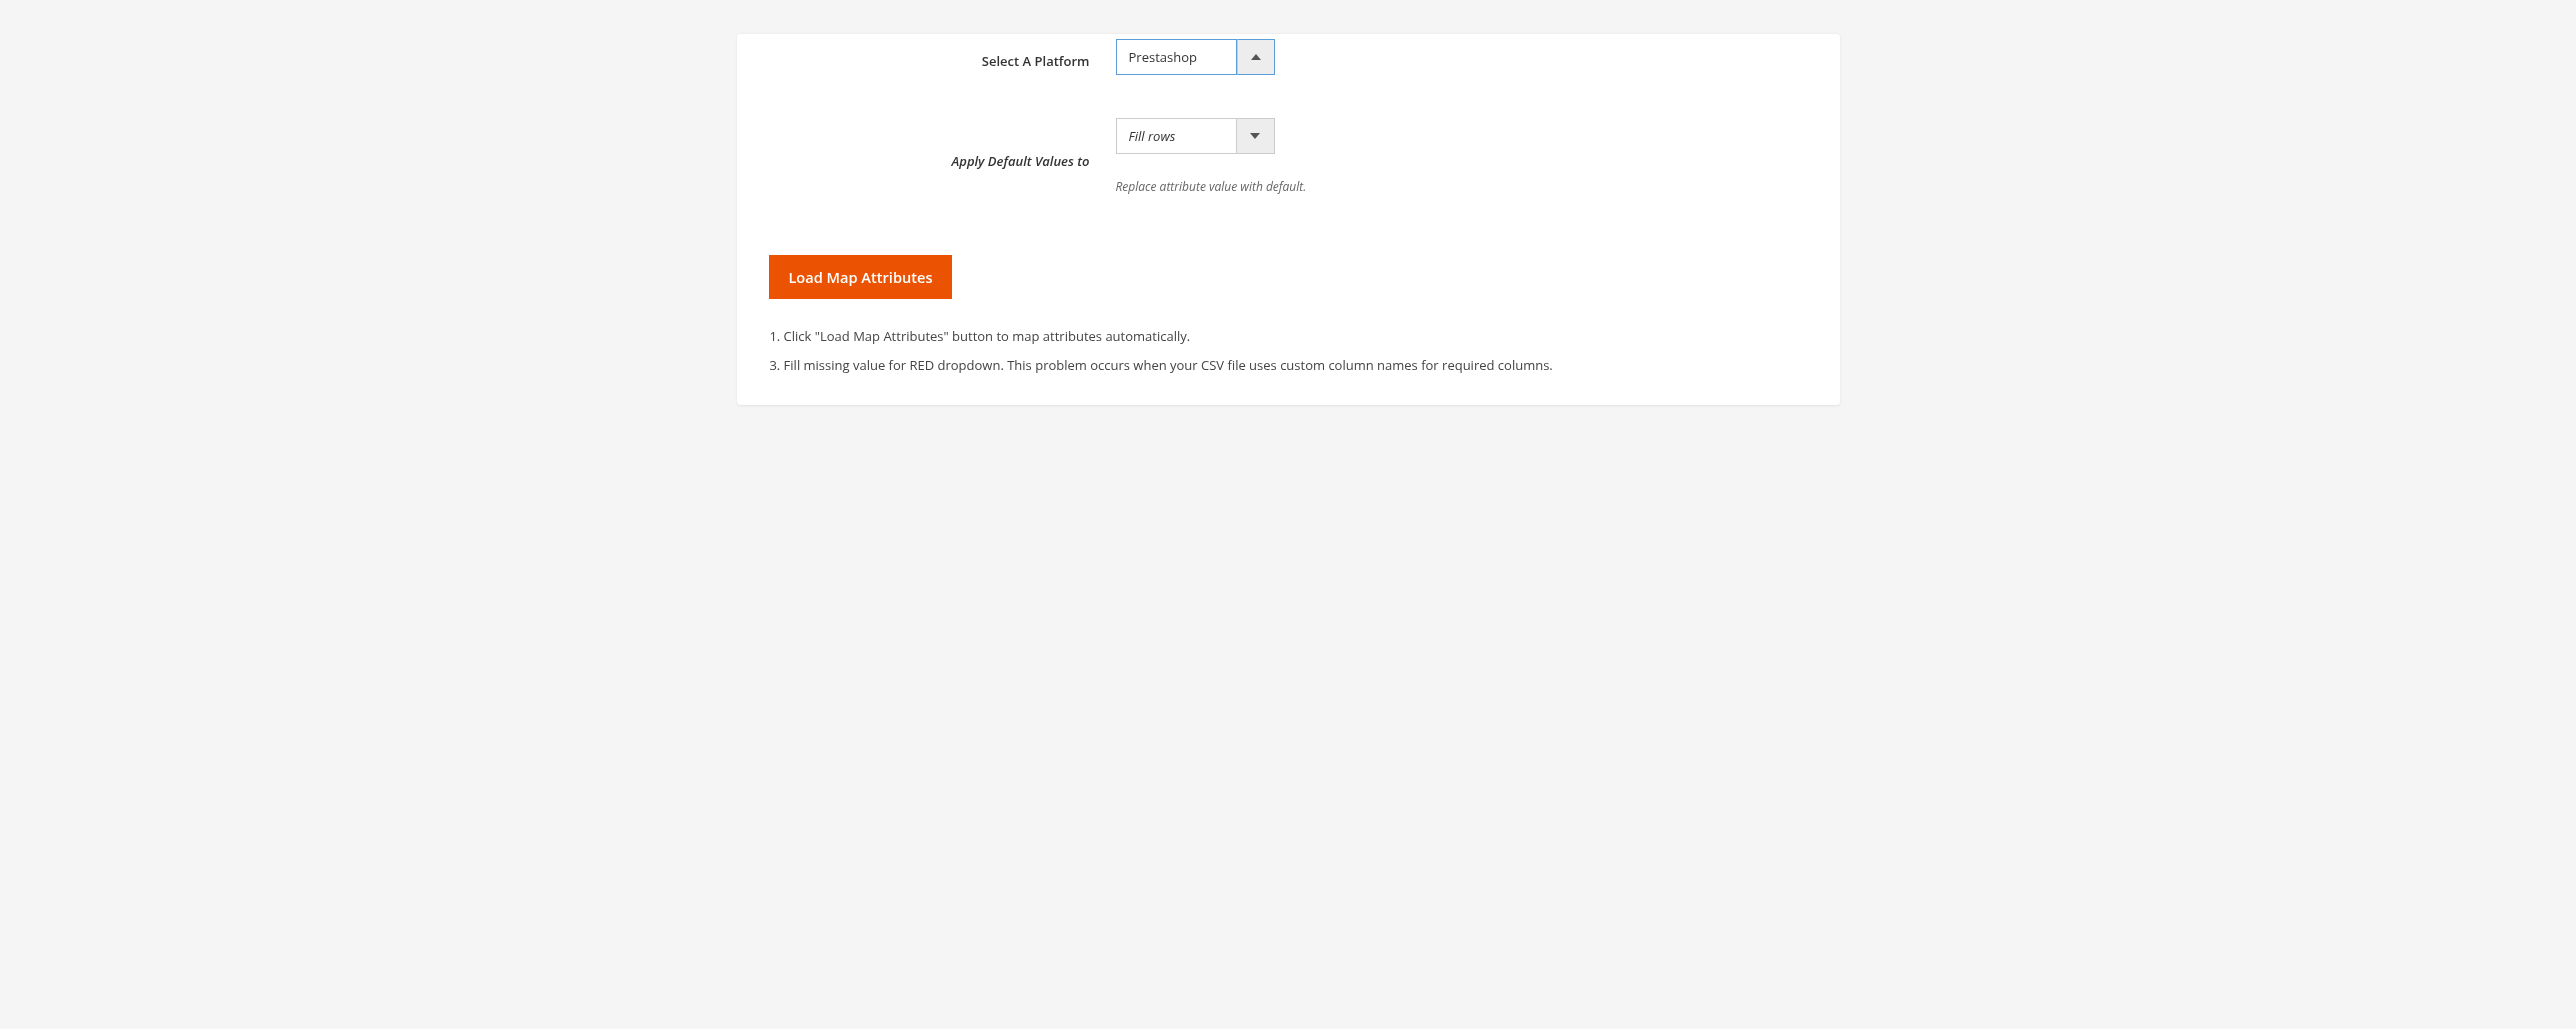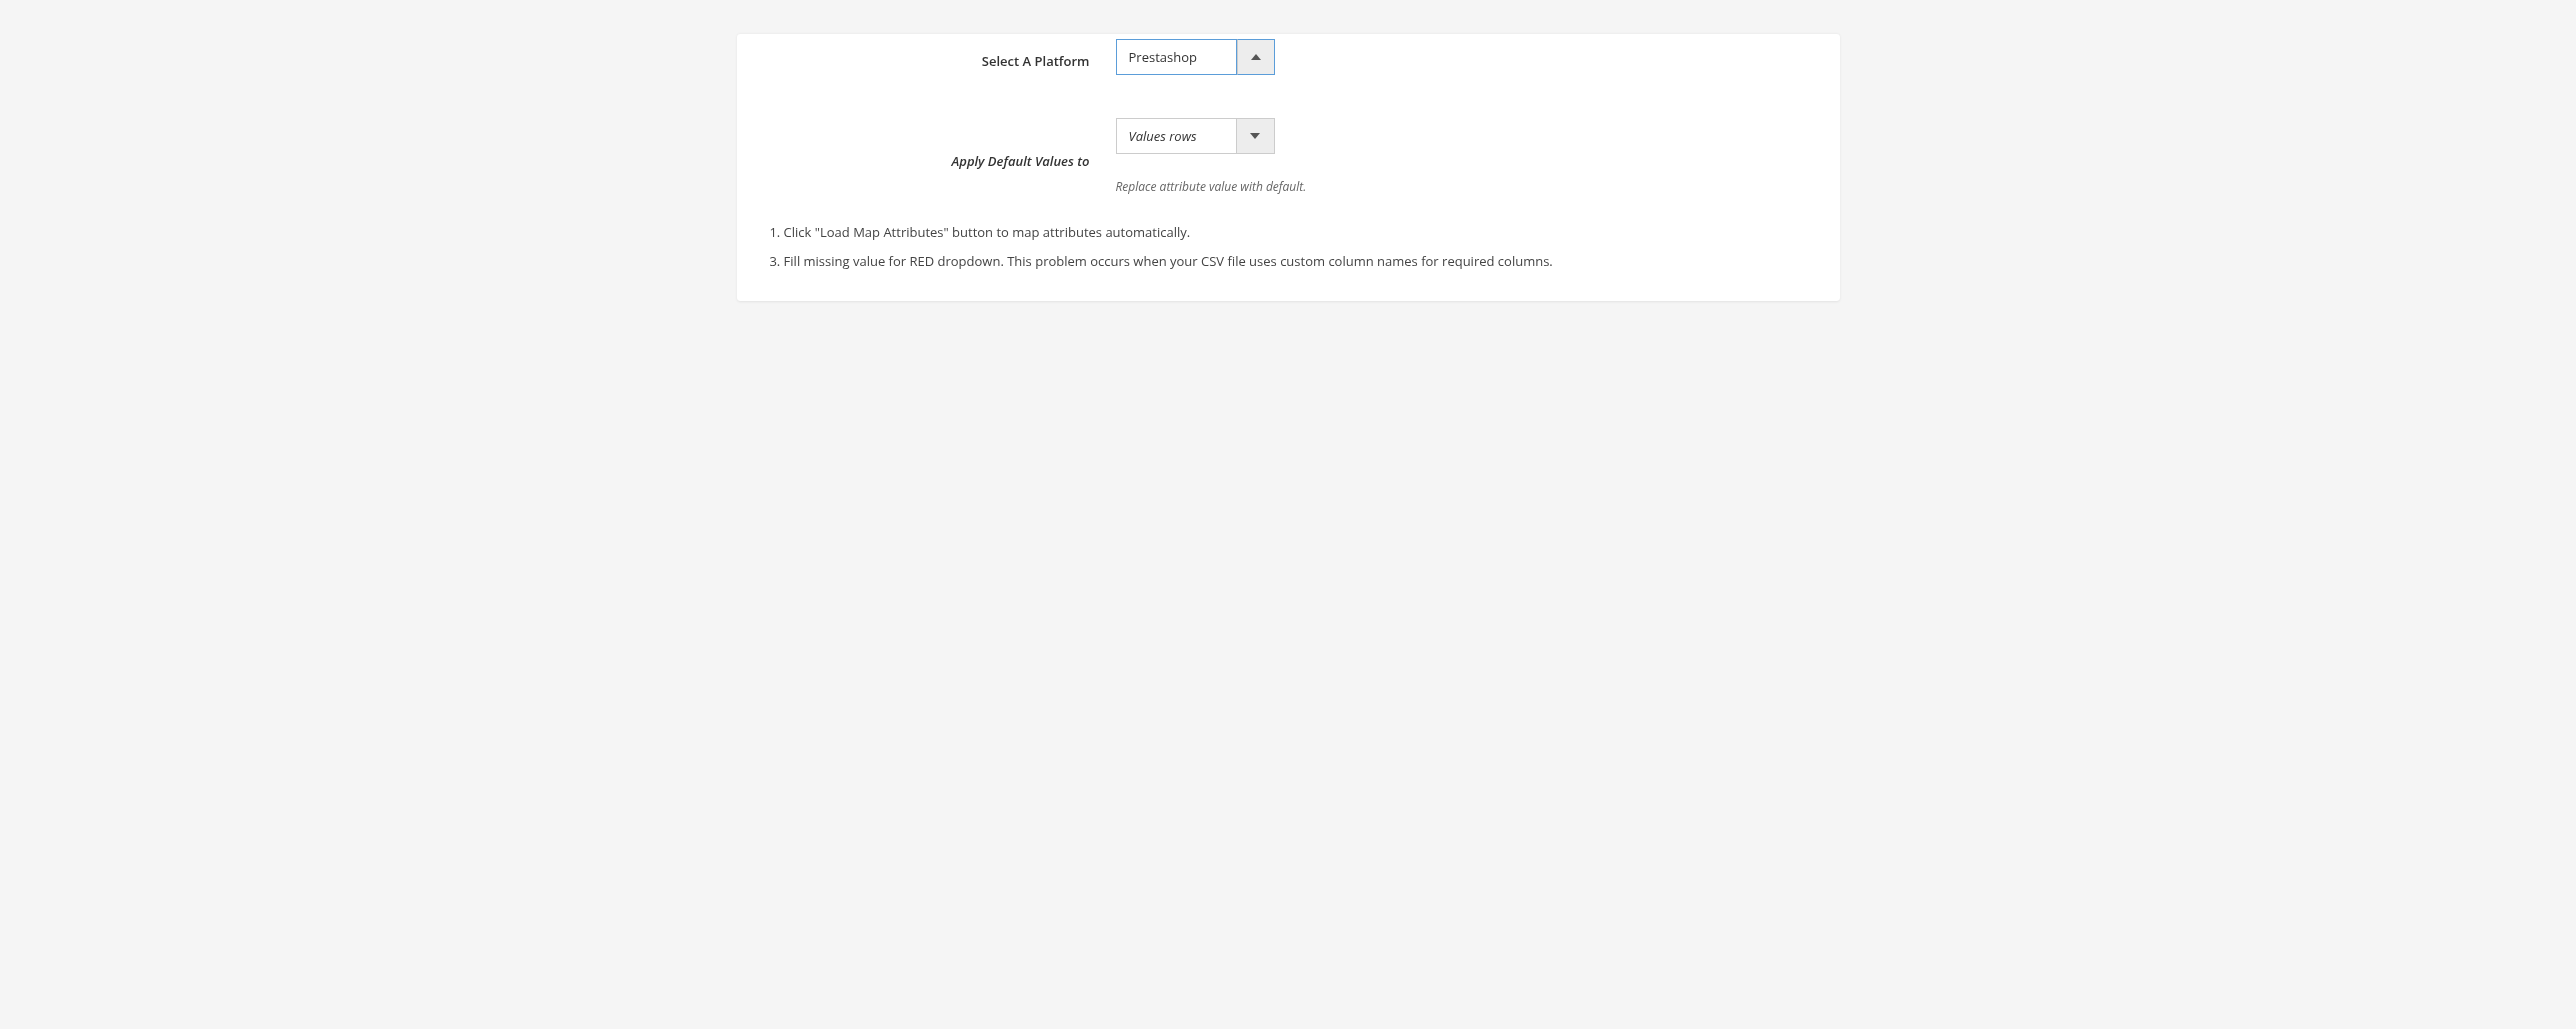--- a/index.html
+++ b/index.html
@@ -133,29 +133,32 @@
           <div class="chev-up"></div>
         </div>
       </div>
     </div>
   </div>
 
   <div class="form-row" style="padding-top:43px;font-style:italic;">
     <div class="form-label">Apply Default Values to</div>
     <div class="form-control-wrap">
       <div class="select-wrap">
-        <div class="select-text">Values rows</div>
+        <div class="select-text">Fill rows</div>
         <div class="select-chevron">
           <div class="chev-down"></div>
         </div>
       </div>
       <div class="help-text">Replace attribute value with default.</div>
     </div>
   </div>
 
+  <div class="button-row">
+    <button class="primary-btn">Load Map Attributes</button>
+  </div>
 
   <div class="instructions">
     <p>1. Click "Load Map Attributes" button to map attributes automatically.</p>
     <p>3. Fill missing value for RED dropdown. This problem occurs when your CSV file uses custom column names for required columns.</p>
   </div>
 
 </div>
 
 
 </body></html>

